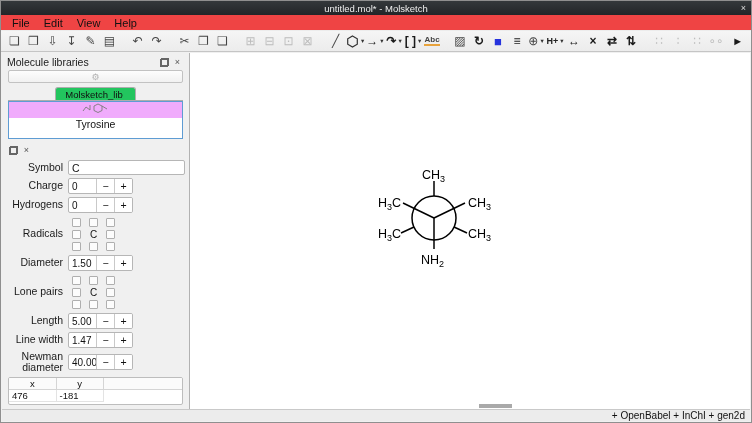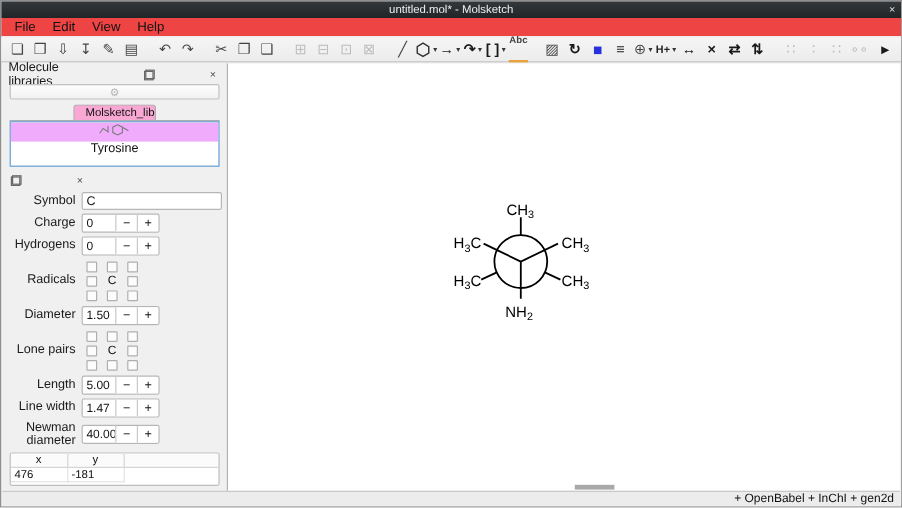--- a/index.html
+++ b/index.html
@@ -19,40 +19,40 @@
   .toolbar{height:21px;background:linear-gradient(#f5f5f5,#ececec);border-bottom:1px solid #c5c5c5;display:flex;align-items:center;padding:0 4px;}
   .tb{height:19px;min-width:19px;display:flex;align-items:center;justify-content:center;border-radius:2px;padding:0 1px;}
   .tb .g{font-size:12px;line-height:1;color:#444;}
   .caret{font-size:6.5px;color:#333;margin-left:2px;}
   .gap{margin-left:9px;}
   .gc-new{color:#b9a14c;}  .gc-open{color:#3a6ea5;}  .gc-save{color:#3a9e3a;}
   .gc-saveas{color:#b08830;} .gc-export{color:#555;} .gc-print{color:#3c3c3c;}
   .gc-undo{color:#d4a017;} .gc-redo{color:#9a9a9a;} .gc-cut{color:#cc2222;}
   .gc-copy{color:#8a8a8a;} .gc-paste{color:#9a9a9a;}
   .dis .g{color:#bdbdbd !important;}
-  .gc-text{font-size:8px !important;font-weight:bold;border-bottom:2px solid #e8a33d;padding-bottom:12px;}
+  .gc-text{font-size:8px !important;font-weight:bold;border-bottom:2px solid #e8a33d;padding-bottom:0;}
   .gc-swatch{color:#2633dd !important;font-size:13px !important;}
   .gc-bold{font-weight:bold;color:#1a1a1a !important;}
   .gc-h{font-size:9px !important;font-weight:bold;color:#222 !important;}
   .tbspacer{flex:1;}
 
   
   .main{position:absolute;top:52px;bottom:13px;left:1px;right:1px;display:flex;}
   .dock{width:188px;background:#f0f0f0;border-right:1px solid #b2b2b2;display:flex;flex-direction:column;padding:2px 4px 2px 4px;}
-  .panel-header{display:flex;align-items:center;height:14px;font-size:10.5px;color:#1a1a1a;padding:0 1px;flex:none;gap:40px;}
+  .panel-header{display:flex;align-items:center;height:14px;font-size:10.5px;color:#1a1a1a;padding:0 1px;flex:none;}
   .panel-header .ptitle{flex:1;}
   .ph-btn{width:13px;height:11px;display:flex;align-items:center;justify-content:center;color:#555;font-size:9px;line-height:1;}
   .sq{position:relative;width:9px;height:9px;display:inline-block;}
   .sq::before{content:"";position:absolute;left:0;bottom:0;width:6px;height:6px;border:1px solid #666;background:#f0f0f0;}
   .sq::after{content:"";position:absolute;right:0;top:0;width:6px;height:6px;border:1px solid #666;}
 
   .lib-panel{height:84px;display:flex;flex-direction:column;margin-bottom:4px;flex:none;}
   .gear-btn{height:13px;margin:1px 2px 3px 2px;border:1px solid #c2c2c2;border-radius:2px;background:linear-gradient(#fdfdfd,#f1f1f1);display:flex;align-items:center;justify-content:center;font-size:9px;color:#b3b3b3;flex:none;}
   .tabbar{display:flex;justify-content:center;height:15px;margin:0 2px;border-bottom:1px solid #adadad;flex:none;}
-  .tab{background:#f9a8d4;border:1px solid #adadad;border-bottom:none;border-radius:3px 3px 0 0;font-size:9.5px;color:#111;padding:1px 0 0 9px;margin-top:1px;}
+  .tab{background:#22c55e;border:1px solid #adadad;border-bottom:none;border-radius:3px 3px 0 0;font-size:9.5px;color:#111;padding:1px 12px 0 9px;margin-top:1px;}
   .listbox{flex:1;margin:0 2px;background:#fff;border:1px solid #5e9cd3;overflow:hidden;}
   .lib-item{display:flex;align-items:center;height:16px;background:#f0abfc;font-size:10.5px;color:#111;gap:4px;padding:0 2px;flex-direction:column;}
 
   .props-panel{flex:1;display:flex;flex-direction:column;min-height:0;}
   .pform{padding:3px 0 0 0;}
   .prow{display:flex;align-items:center;margin-bottom:3px;}
   .plabel{width:57px;text-align:right;font-size:10.5px;color:#1a1a1a;margin-right:5px;line-height:1.05;flex:none;}
   .tinput{width:118px;height:15px;background:#fff;border:1px solid #b6b6b6;border-radius:2px;font-size:10.5px;color:#111;display:flex;align-items:center;padding-left:3px;}
   .spin{display:flex;height:16px;border:1px solid #b6b6b6;border-radius:2px;background:#fff;overflow:hidden;}
   .spin-val{width:27px;font-size:10px;color:#111;display:flex;align-items:center;padding-left:3px;}

